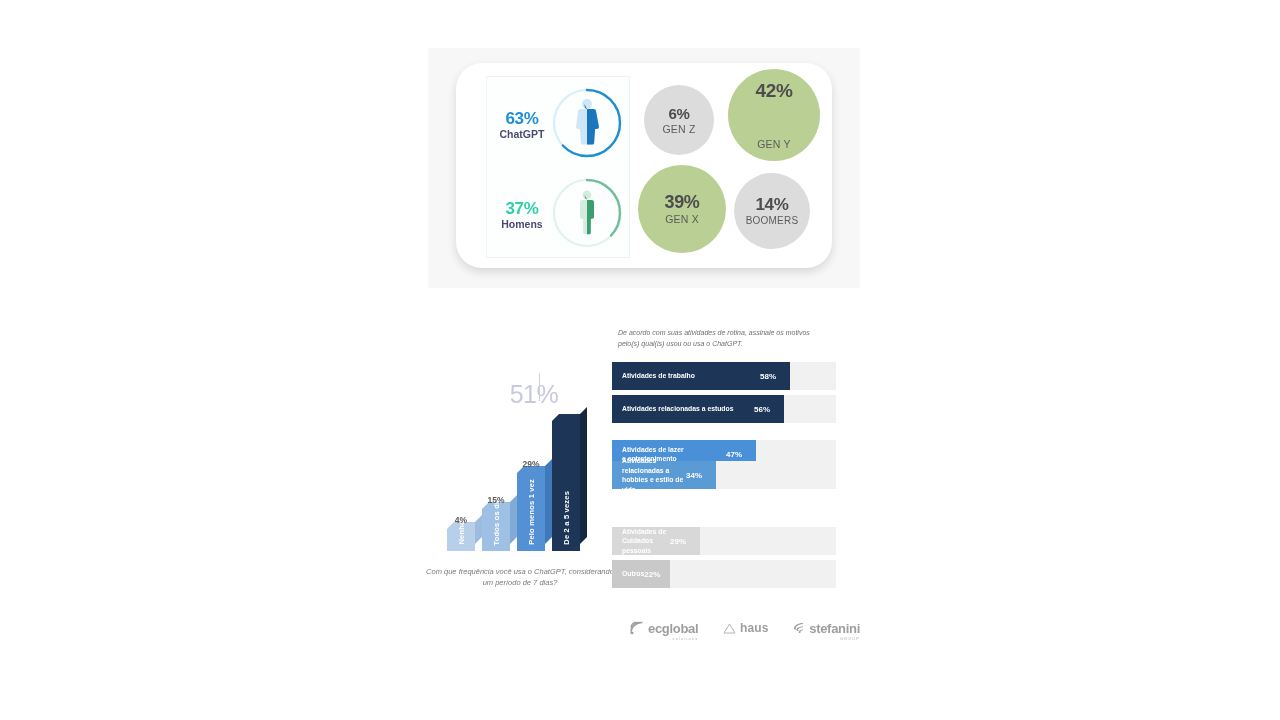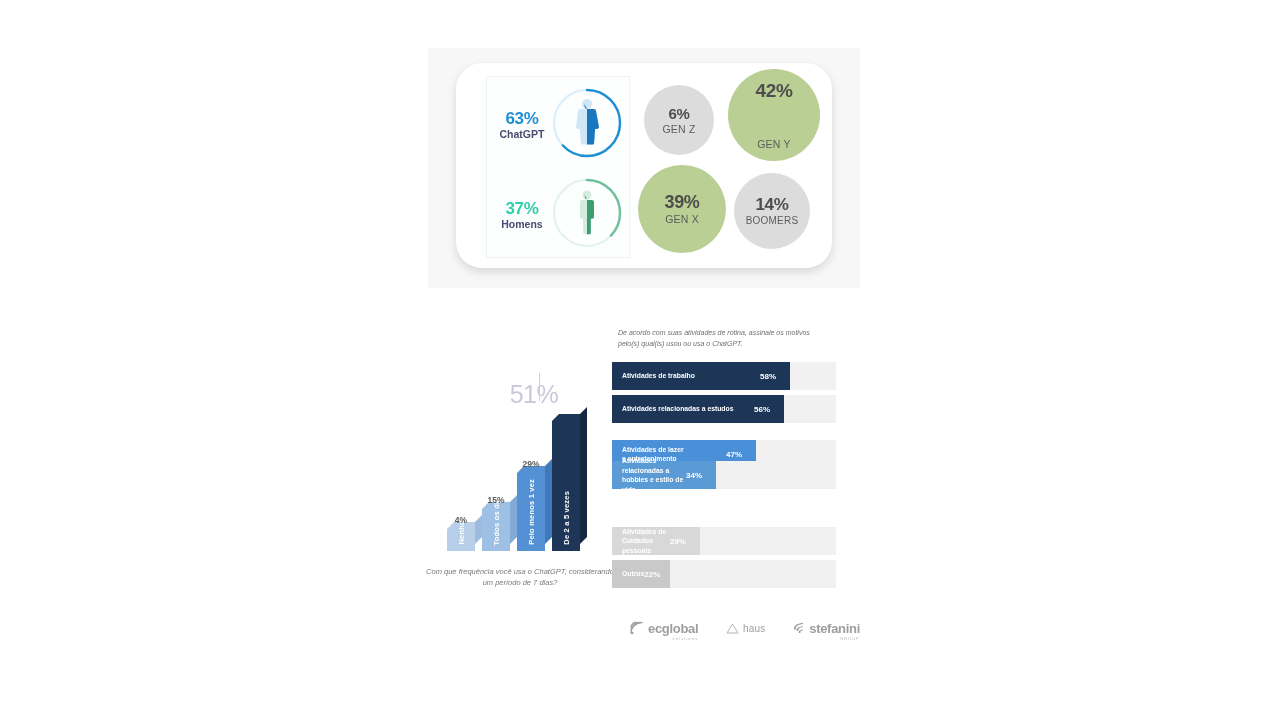--- a/index.html
+++ b/index.html
@@ -131,28 +131,28 @@
     margin-right:14px;white-space:nowrap;
   }
   #hrow-0{top:34px;} #hrow-1{top:67px;} #hrow-2{top:112px;}
   #hrow-3{top:133px;} #hrow-4{top:166px;} #hrow-5{top:199px;} #hrow-6{top:232px;}
 
   
   #footer-logos{
     position:absolute;left:630px;top:612px;width:230px;height:32px;
     display:flex;align-items:center;justify-content:space-between;
   }
-  .logo{display:flex;align-items:center;color:#9e9e9e;}
+  .logo{display:flex;color:#9e9e9e;}
   .logo-mark{margin-right:4px;display:flex;align-items:center;}
   .logo-text{font-size:13px;font-weight:bold;letter-spacing:-.3px;position:relative;}
   .logo-sub{
     position:absolute;right:0;bottom:-5px;font-size:3.8px;
     font-weight:normal;letter-spacing:1.2px;color:#b0b0b0;
   }
-  #logo-haus .logo-text{font-weight:normal;font-size:10px;letter-spacing:.2px;}
+  #logo-haus .logo-text{font-weight:bold;font-size:12px;letter-spacing:.2px;}
 </style>
 </head>
 <body>
 
 <div id="demographics-panel">
   <div id="demographics-card">
 
     <div id="gender-block">
 
       <div class="gender-row" id="gender-row-women">

